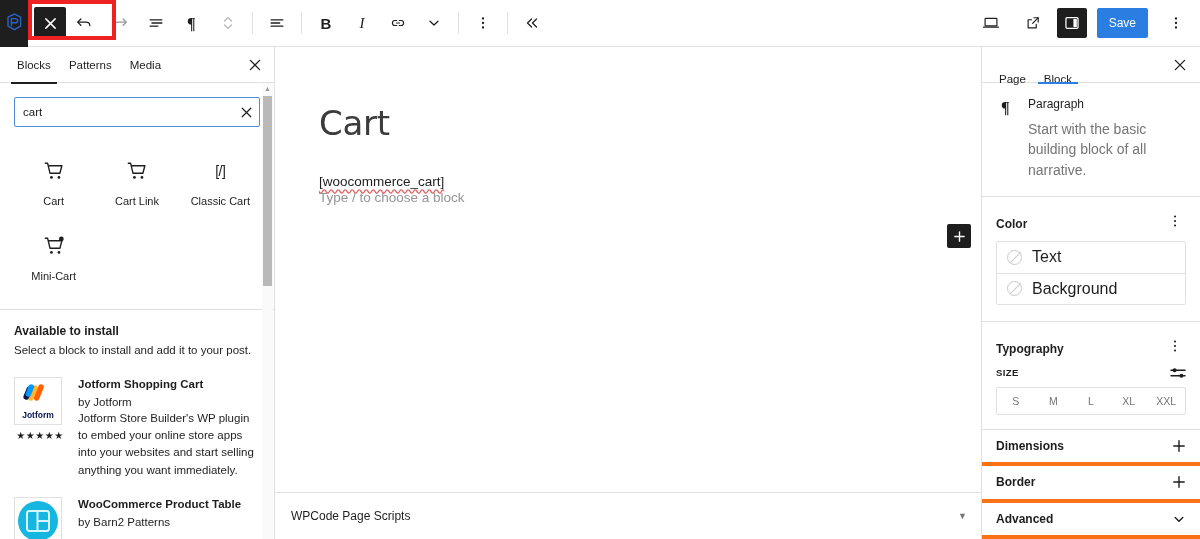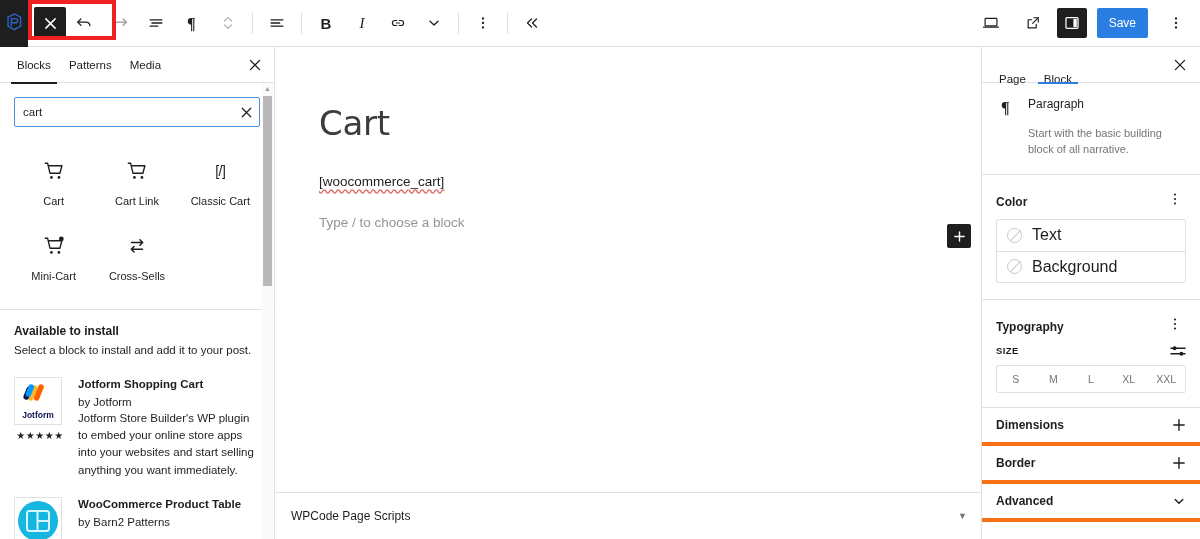--- a/index.html
+++ b/index.html
@@ -224,21 +224,20 @@
   .shortcode-para {
     margin-top: 30px;
     font-size: 13.5px; color: #1e1e1e;
     text-decoration: underline;
     text-decoration-style: wavy;
     text-decoration-color: #e05c5c;
     text-underline-offset: 3px;
     display: inline-block;
   }
   .empty-para {
-    margin-top: 25px;
     font-size: 13.5px; color: #949494;
   }
   .adder-btn {
     position: absolute;
     right: -34px; top: 121px;
     width: 24px; height: 24px;
     background: #1e1e1e; color: #fff;
     display: flex; align-items: center; justify-content: center;
     border-radius: 2px; cursor: pointer; border: none;
   }
@@ -289,21 +288,21 @@
     display: flex; gap: 10px;
     padding: 14px 14px 16px 14px;
     border-bottom: 1px solid #e0e0e0;
   }
   .rs-blockcard .bc-icon {
     width: 22px; flex: 0 0 22px;
     display: flex; justify-content: center;
     color: #1e1e1e; padding-top: 1px;
   }
   .bc-name { font-size: 12px; color: #1e1e1e; }
-  .bc-desc { font-size: 11px; color: #757575; margin-top: 15px; line-height: 1.45; }
+  .bc-desc { font-size: 14px; color: #757575; margin-top: 8px; line-height: 1.45; }
 
   .rs-section {
     padding: 14px 14px 0 14px;
     border-bottom: 1px solid #e0e0e0;
   }
   .rs-sec-head {
     display: flex; align-items: flex-end;
     margin-bottom: 10px;
   }
   .rs-sec-title { font-size: 12px; font-weight: 700; color: #1e1e1e; }
@@ -567,29 +566,20 @@
               <svg width="22" height="22" viewBox="0 0 24 24" aria-hidden="true">
                 <path d="M2.5 3.5 H5 L7.6 14.4 H18.4 L20.6 6.3 H6.1" stroke="#1e1e1e" stroke-width="1.5" fill="none" stroke-linecap="round" stroke-linejoin="round"></path>
                 <circle cx="9.2" cy="19" r="1.5" fill="#1e1e1e"></circle>
                 <circle cx="17.4" cy="19" r="1.5" fill="#1e1e1e"></circle>
                 <circle cx="20" cy="4.3" r="2.6" fill="#1e1e1e"></circle>
               </svg>
             </span>
             <span class="bi-label">Mini-Cart</span>
           </div>
 
-          <div class="block-item">
-            <span class="bi-icon">
-              <svg width="22" height="22" viewBox="0 0 24 24" aria-hidden="true">
-                <path d="M6 8.2 H18 M15.2 5.2 L18.2 8.2 L15.2 11.2" stroke="#1e1e1e" stroke-width="1.6" fill="none" stroke-linecap="round" stroke-linejoin="round"></path>
-                <path d="M18 15.6 H6 M8.8 12.6 L5.8 15.6 L8.8 18.6" stroke="#1e1e1e" stroke-width="1.6" fill="none" stroke-linecap="round" stroke-linejoin="round"></path>
-              </svg>
-            </span>
-            <span class="bi-label">Cross-Sells</span>
-          </div>
 
         </div>
 
         <div class="ins-divider"></div>
 
         <div class="install-sec">
           <div class="install-title">Available to install</div>
           <div class="install-sub">Select a block to install and add it to your post.</div>
 
           <div class="plugin-row">

